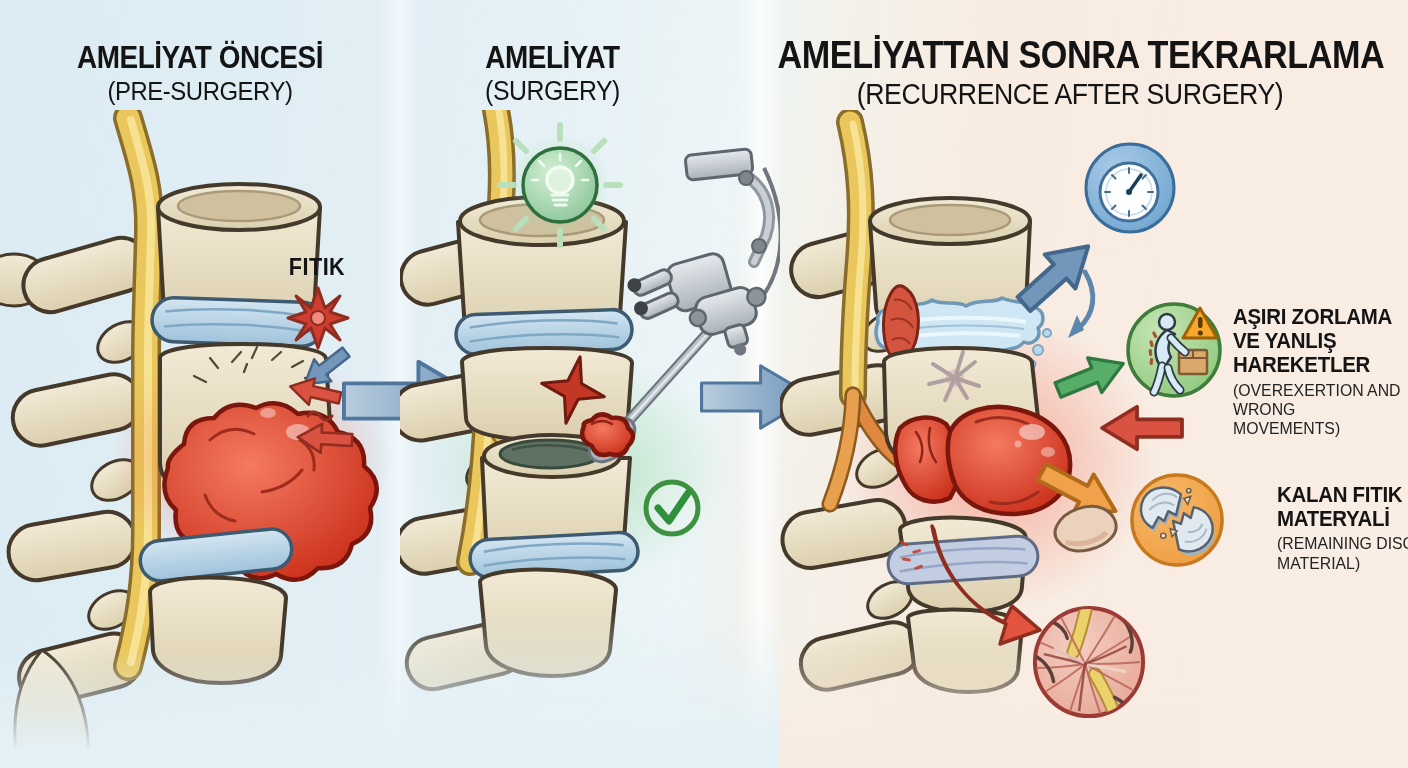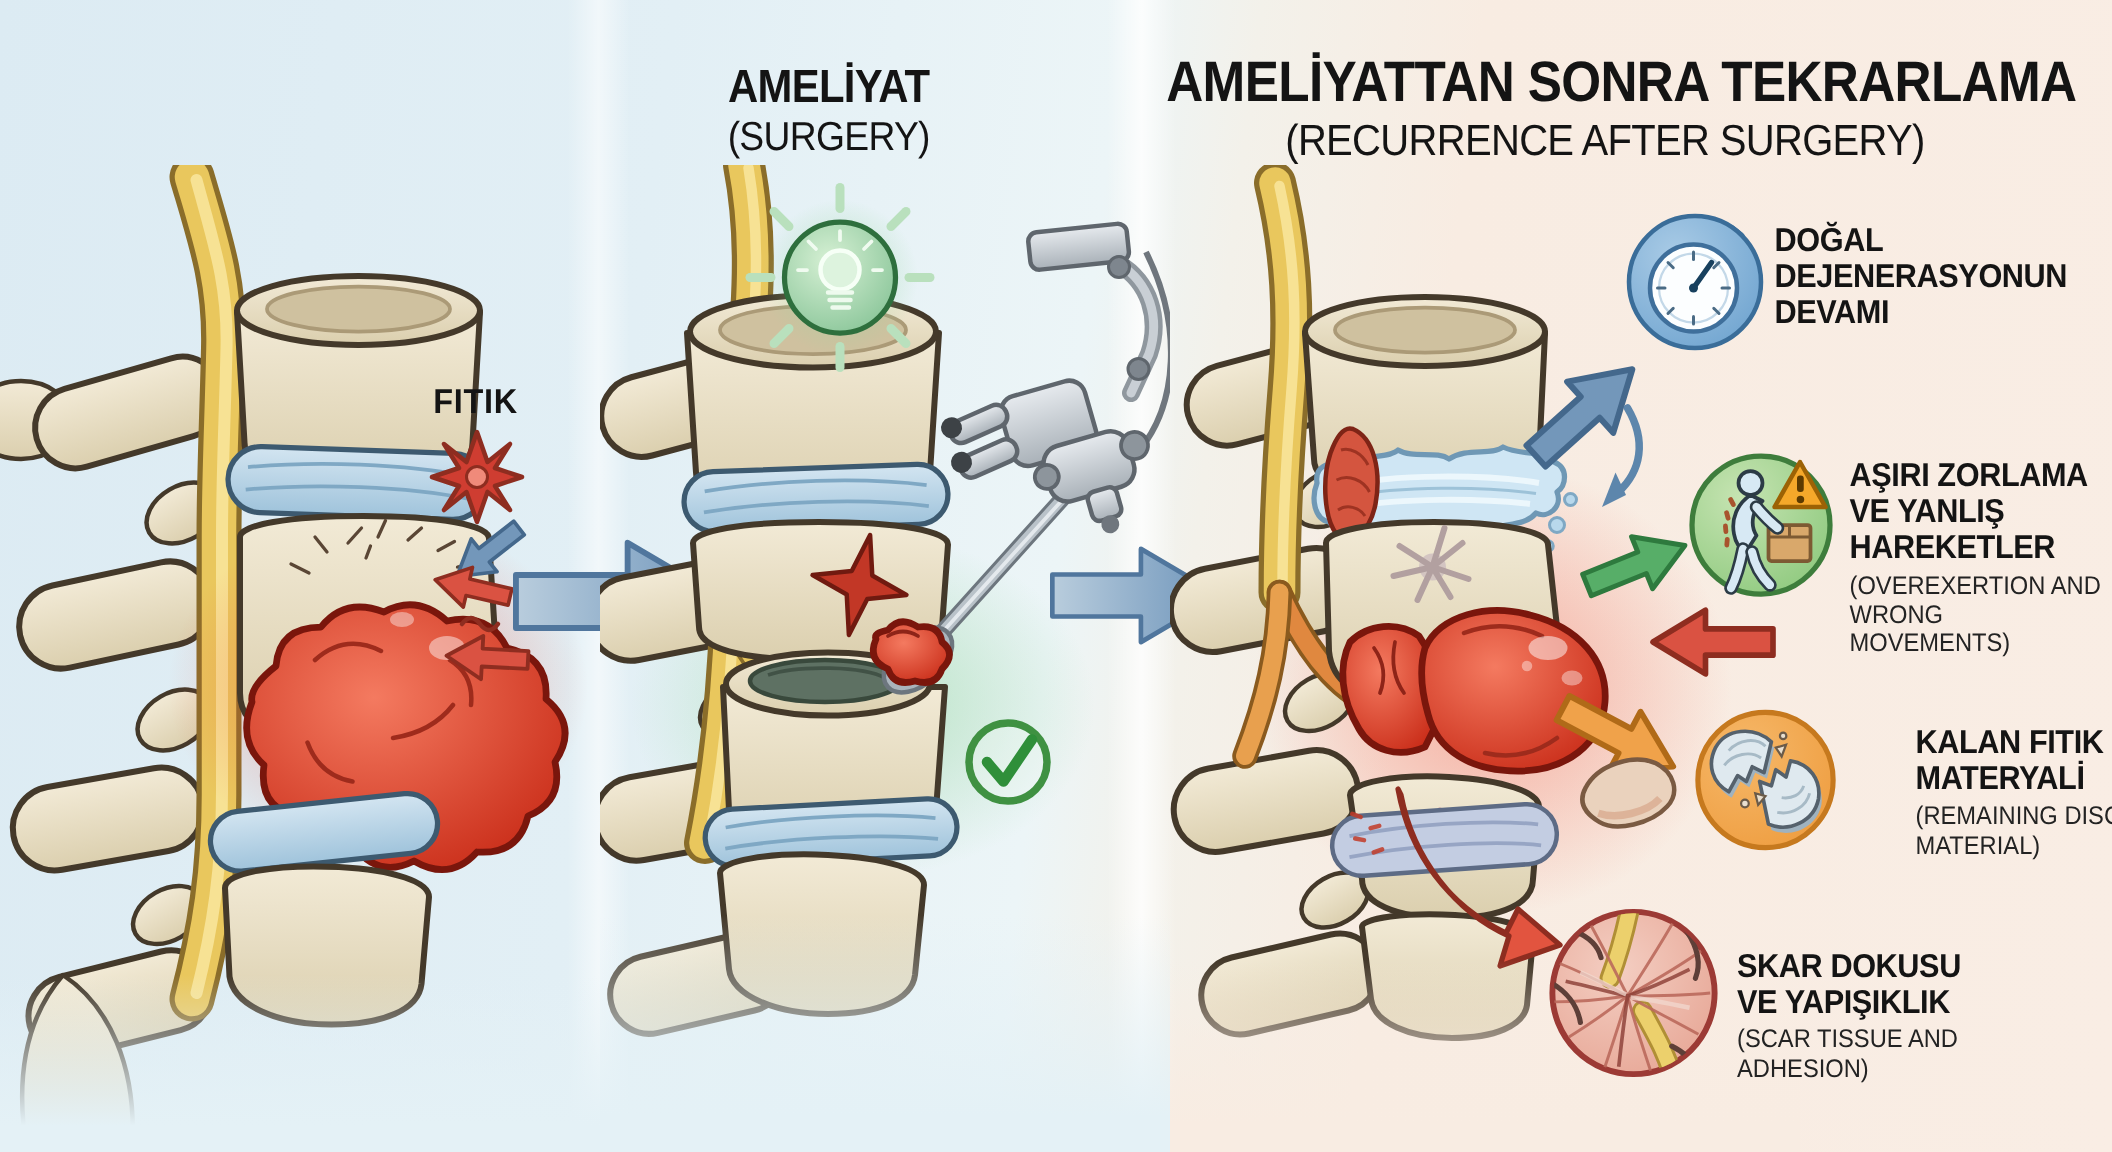--- a/index.html
+++ b/index.html
@@ -101,20 +101,24 @@
       <path id="arrP" d="M0,-7 L36,-7 L36,-17 L64,0 L36,17 L36,7 L0,7 Z"></path>
       <clipPath id="scarClip">
           <circle cx="60" cy="60" r="54"></circle>
         </clipPath>
     </defs>
   </svg>
 
   <div class="divider" style="left:378px;width:42px;background:linear-gradient(90deg,rgba(255,255,255,0),rgba(255,255,255,.55),rgba(255,255,255,0));"></div>
   <div class="divider" style="left:738px;width:46px;background:linear-gradient(90deg,rgba(255,255,255,0),rgba(255,255,255,.8),rgba(255,255,255,0));"></div>
 
+  <div class="panel-header t1 abs" style="left:30px;top:42px;width:340px;">
+    <div class="panel-title">AMELİYAT ÖNCESİ</div>
+    <div class="panel-sub">(PRE-SURGERY)</div>
+  </div>
   <div class="panel-header t3 abs" style="left:745px;top:36px;width:650px;">
     <div class="panel-title">AMELİYATTAN SONRA TEKRARLAMA</div>
     <div class="panel-sub">(RECURRENCE AFTER SURGERY)</div>
   </div>
   <div class="panel-header t2 abs" style="left:430px;top:42px;width:245px;">
     <div class="panel-title">AMELİYAT</div>
     <div class="panel-sub">(SURGERY)</div>
   </div>
 
   <svg class="abs" style="left:0;top:110px;" width="400" height="658" viewBox="0 0 400 658">
@@ -408,24 +412,20 @@
       <line x1="23" y1="52" x2="28" y2="52"></line>
         <line x1="66" y1="52" x2="71" y2="52"></line>
       <line x1="30" y1="35" x2="33.5" y2="38.5"></line>
         <line x1="64" y1="35" x2="60.5" y2="38.5"></line>
       <line x1="30" y1="69" x2="33.5" y2="65.5"></line>
         <line x1="64" y1="69" x2="60.5" y2="65.5"></line>
     </g>
     <line x1="47" y1="52" x2="59" y2="35" stroke="#17405e" stroke-width="3.5" stroke-linecap="round"></line>
     <circle cx="47" cy="52" r="3" fill="#17405e"></circle>
   </svg>
-  <div class="abs" style="left:1183px;top:148px;width:205px;">
-    <div class="cause-label">DOĞAL DEJENERASYONUN DEVAMI</div>
-    <div class="cause-sub"></div>
-  </div>
 
   <svg class="abs" style="left:1124px;top:300px;" width="100" height="100" viewBox="0 0 100 100">
     <circle cx="50" cy="50" r="46" fill="url(#grnG)" stroke="#3e7d3c" stroke-width="3.5"></circle>
     <rect x="55" y="50" width="28" height="24" rx="2" fill="#d9a86b" stroke="#7d5a33" stroke-width="2.5"></rect>
     <path d="M55,58 h28 M69,50 v8" stroke="#7d5a33" stroke-width="2" fill="none"></path>
     <circle cx="43" cy="22" r="8" fill="#d7e9f4" stroke="#2c3b46" stroke-width="2.5"></circle>
     <path d="M43,30 C34,36 30,46 32,56 C33,62 36,66 40,68 L47,57 C42,49 45,39 51,34 Z" fill="#d7e9f4" stroke="#2c3b46" stroke-width="2.5" stroke-linejoin="round"></path>
     <path d="M47,38 C52,44 56,48 61,52" fill="none" stroke="#2c3b46" stroke-width="9" stroke-linecap="round"></path>
     <path d="M47,38 C52,44 56,48 61,52" fill="none" stroke="#d7e9f4" stroke-width="5.5" stroke-linecap="round"></path>
     <path d="M38,66 C36,76 34,84 30,92" fill="none" stroke="#2c3b46" stroke-width="9" stroke-linecap="round"></path>
@@ -496,18 +496,14 @@
           <path d="M96,18 C104,30 106,40 102,50"></path>
         <path d="M20,18 C30,22 36,28 38,36"></path>
           <path d="M86,96 C94,100 100,106 102,112"></path>
       </g>
       <g stroke="#f2d9cf" stroke-width="3" fill="none" opacity=".75">
         <path d="M24,46 C38,52 48,58 55,61"></path>
           <path d="M98,70 C84,67 70,64 58,63"></path>
       </g>
     </g>
   </svg>
-  <div class="abs" style="left:1158px;top:632px;width:180px;">
-    <div class="cause-label">SKAR DOKUSU VE YAPIŞIKLIK</div>
-    <div class="cause-sub">(SCAR TISSUE AND ADHESION)</div>
-  </div>
 
 </div>
 
 </body></html>

